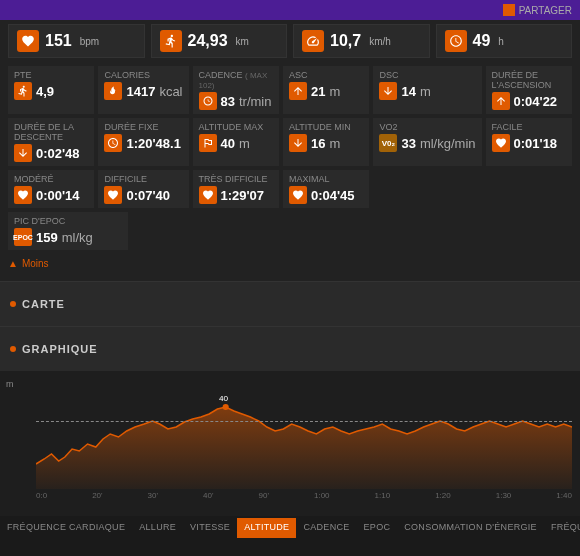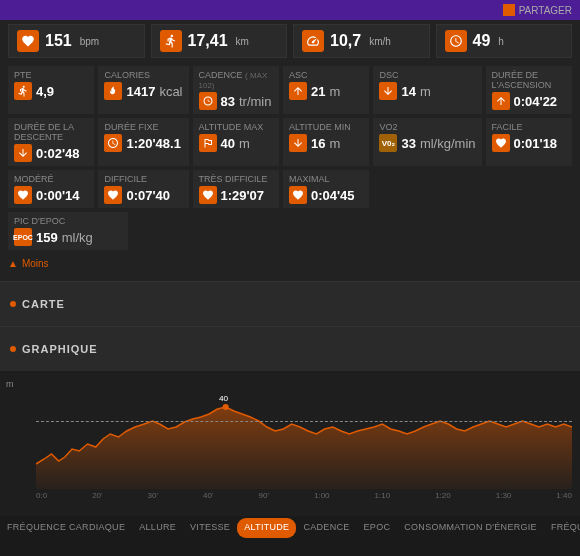--- a/index.html
+++ b/index.html
@@ -227,21 +227,20 @@
       white-space: nowrap;
       text-transform: uppercase;
       letter-spacing: 0.3px;
       border-bottom: 2px solid transparent;
     }
 
     .chart-tab.active {
       color: #fff;
       background: #e05a00;
       border-bottom: 2px solid #e05a00;
-      border-radius: 9px;
     }
 
     .chart-x-labels {
       display: flex;
       margin-left: 28px;
       justify-content: space-between;
       padding: 2px 0;
     }
 
     .chart-x-label {
@@ -272,21 +271,21 @@
       <span class="stat-value-large">151</span>
       <span class="stat-unit">bpm</span>
     </div>
 
     <div class="stat-card-large">
       <div class="stat-icon">
         <svg viewBox="0 0 24 24">
             <path d="M13.49 5.48c1.1 0 2-.9 2-2s-.9-2-2-2-2 .9-2 2 .9 2 2 2zm-3.6 13.9l1-4.4 2.1 2v6h2v-7.5l-2.1-2 .6-3c1.3 1.5 3.3 2.5 5.5 2.5v-2c-1.9 0-3.5-1-4.3-2.4l-1-1.6c-.4-.6-1-1-1.7-1-.3 0-.5.1-.8.1l-5.2 2.2v4.7h2v-3.4l1.8-.7-1.6 8.1-4.9-1-.4 2 7 1.4z"></path>
           </svg>
       </div>
-      <span class="stat-value-large">17,41</span>
+      <span class="stat-value-large">24,93</span>
       <span class="stat-unit">km</span>
     </div>
 
     <div class="stat-card-large">
       <div class="stat-icon">
         <svg viewBox="0 0 24 24">
             <path d="M20.38 8.57l-1.23 1.85a8 8 0 0 1-.22 7.58H5.07A8 8 0 0 1 15.58 6.85l1.85-1.23A10 10 0 0 0 3.35 19a2 2 0 0 0 1.72 1h13.85a2 2 0 0 0 1.74-1 10 10 0 0 0-.27-10.44zm-9.79 6.84a2 2 0 0 0 2.83 0l5.66-8.49-8.49 5.66a2 2 0 0 0 0 2.83z"></path>
           </svg>
       </div>
       <span class="stat-value-large">10,7</span>

